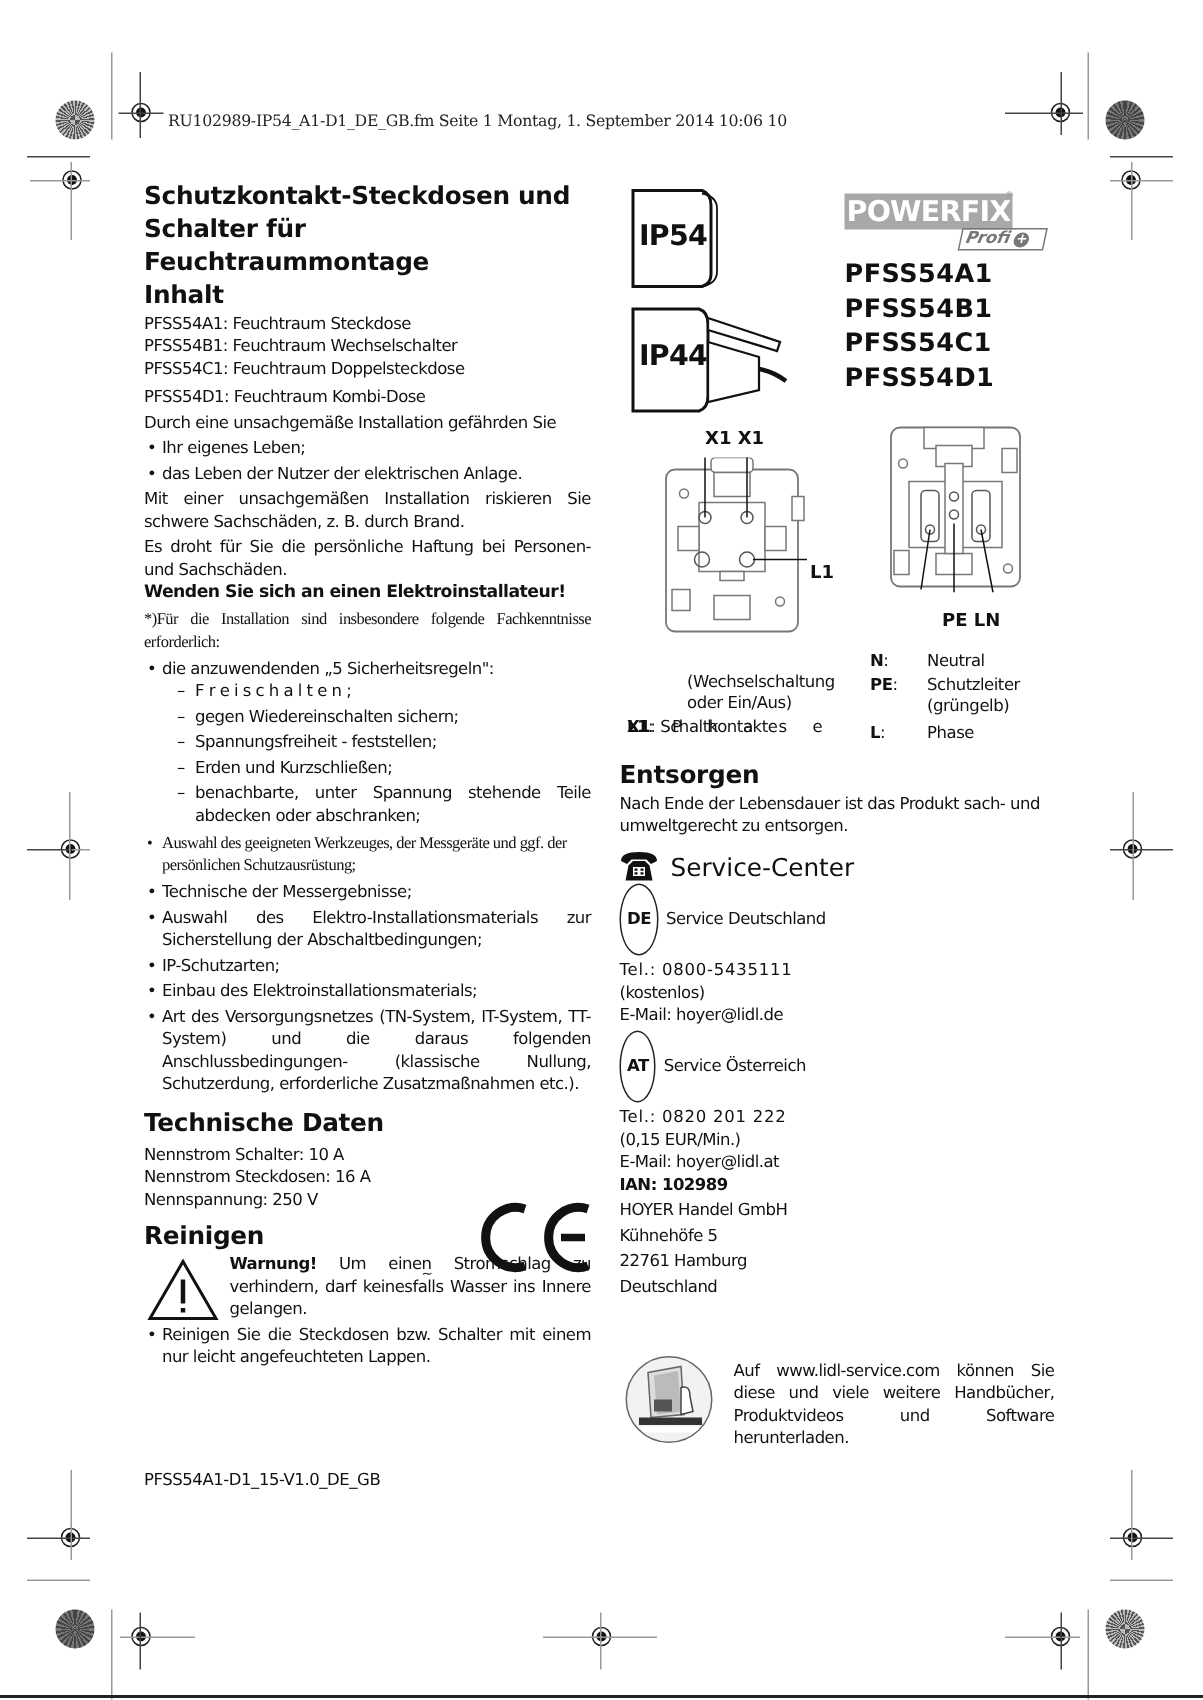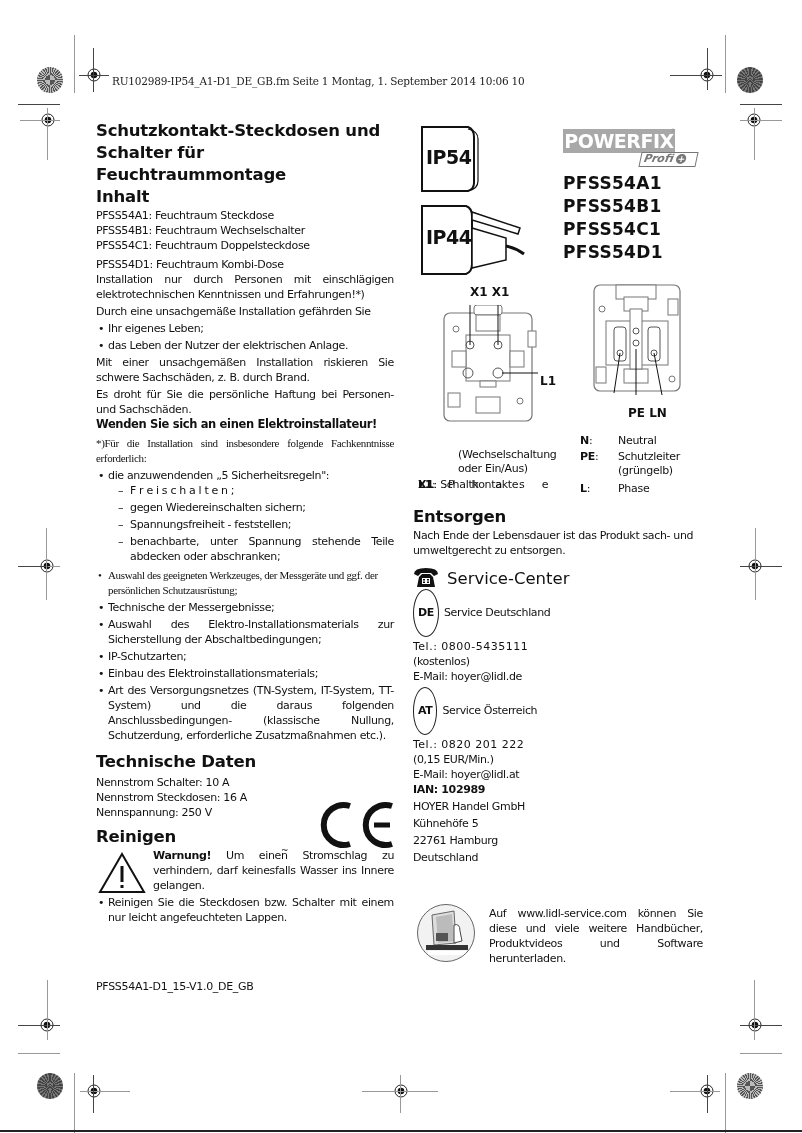--- a/index.html
+++ b/index.html
@@ -181,32 +181,32 @@
     <span>Schalter für Feuchtraummontage</span>
   </h1>
   <h2 class="sec" style="margin-top:0px;">Inhalt</h2>
   <div class="txt">
     <div>PFSS54A1: Feuchtraum Steckdose</div>
     <div>PFSS54B1: Feuchtraum Wechselschalter</div>
     <div>PFSS54C1: Feuchtraum Doppelsteckdose</div>
     <div style="margin-top:4px;">PFSS54D1: Feuchtraum Kombi-Dose</div>
   </div>
 
-  <div class="txt j">Installation nur durch Personen mit einschlägigen elektrotechnischen Kenntnissen und Erfahrungen!*)</div>
   <div class="txt gap2">Durch eine unsachgemäße Installation gefährden Sie</div>
   <div class="txt bul gap2">Ihr eigenes Leben;</div>
   <div class="txt bul gap2">das Leben der Nutzer der elektrischen Anlage.</div>
   <div class="txt j gap2">Mit einer unsachgemäßen Installation riskieren Sie schwere Sachschäden, z. B. durch Brand.</div>
   <div class="txt j gap2">Es droht für Sie die persönliche Haftung bei Personen- und Sachschäden.</div>
   <div class="txt" style="font-weight:bold;font-size:11.5px;">Wenden Sie sich an einen Elektroinstallateur!</div>
   <div class="txt j gap4">*)Für die Installation sind insbesondere folgende Fachkenntnisse erforderlich:</div>
   <div class="txt bul gap2">die anzuwendenden „5 Sicherheitsregeln":</div>
   <div class="txt dash">F r e i s c h a l t e n ;</div>
   <div class="txt dash gap2">gegen Wiedereinschalten sichern;</div>
   <div class="txt dash gap2">Spannungsfreiheit - feststellen;</div>
+  <div class="txt dash gap2">Erden und Kurzschließen;</div>
   <div class="txt dash j gap2">benachbarte, unter Spannung stehende Teile abdecken oder abschranken;</div>
   <div class="txt bul gap4">Auswahl des geeigneten Werkzeuges, der Messgeräte und ggf. der persönlichen Schutzausrüstung;</div>
   <div class="txt bul gap2">Technische der Messergebnisse;</div>
   <div class="txt bul j gap2">Auswahl des Elektro-Installationsmaterials zur Sicherstellung der Abschaltbedingungen;</div>
   <div class="txt bul gap2">IP-Schutzarten;</div>
   <div class="txt bul gap2">Einbau des Elektroinstallationsmaterials;</div>
   <div class="txt bul j gap2">Art des Versorgungsnetzes (TN-System, IT-System, TT-System) und die daraus folgenden Anschlussbedingungen- (klassische Nullung, Schutzerdung, erforderliche Zusatzmaßnahmen etc.).</div>
 
   <h2 class="sec" style="margin-top:8px;">Technische Daten</h2>
   <div class="txt gap2">

